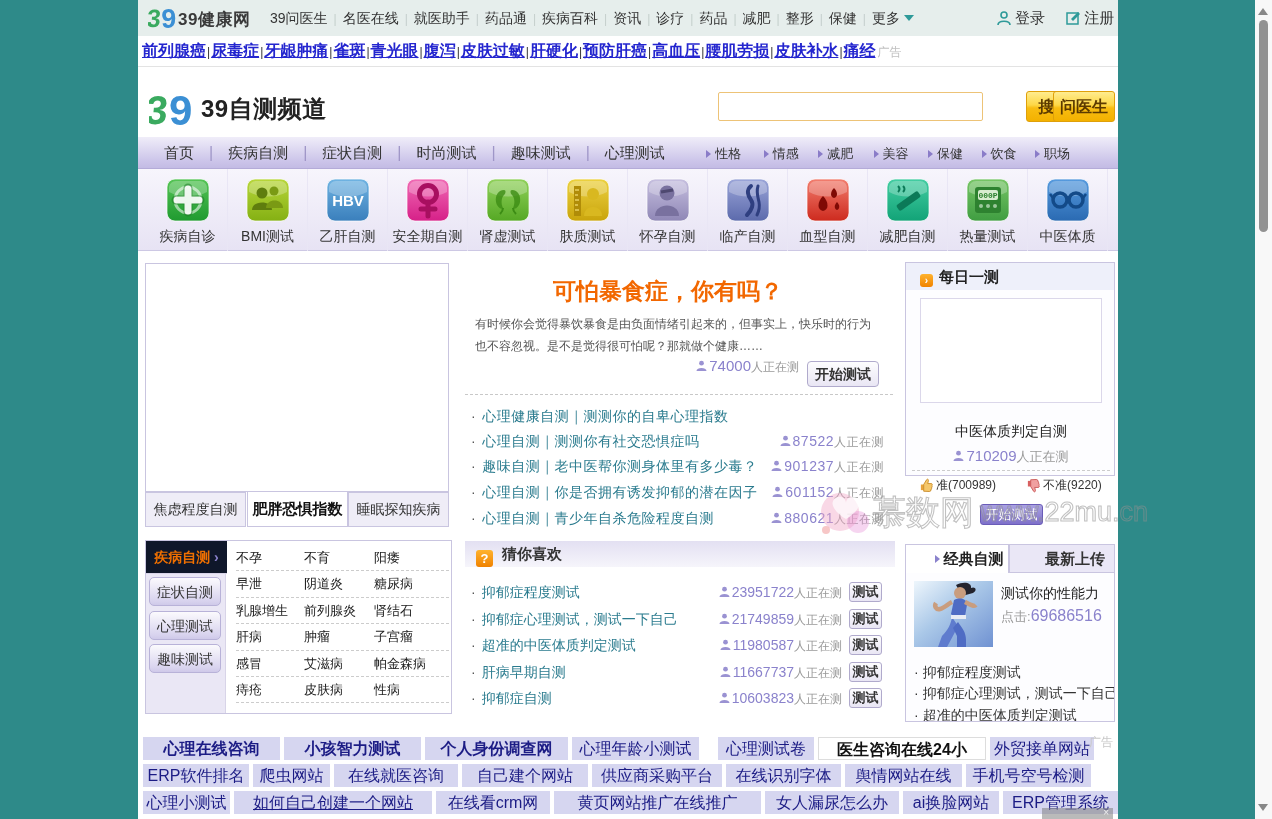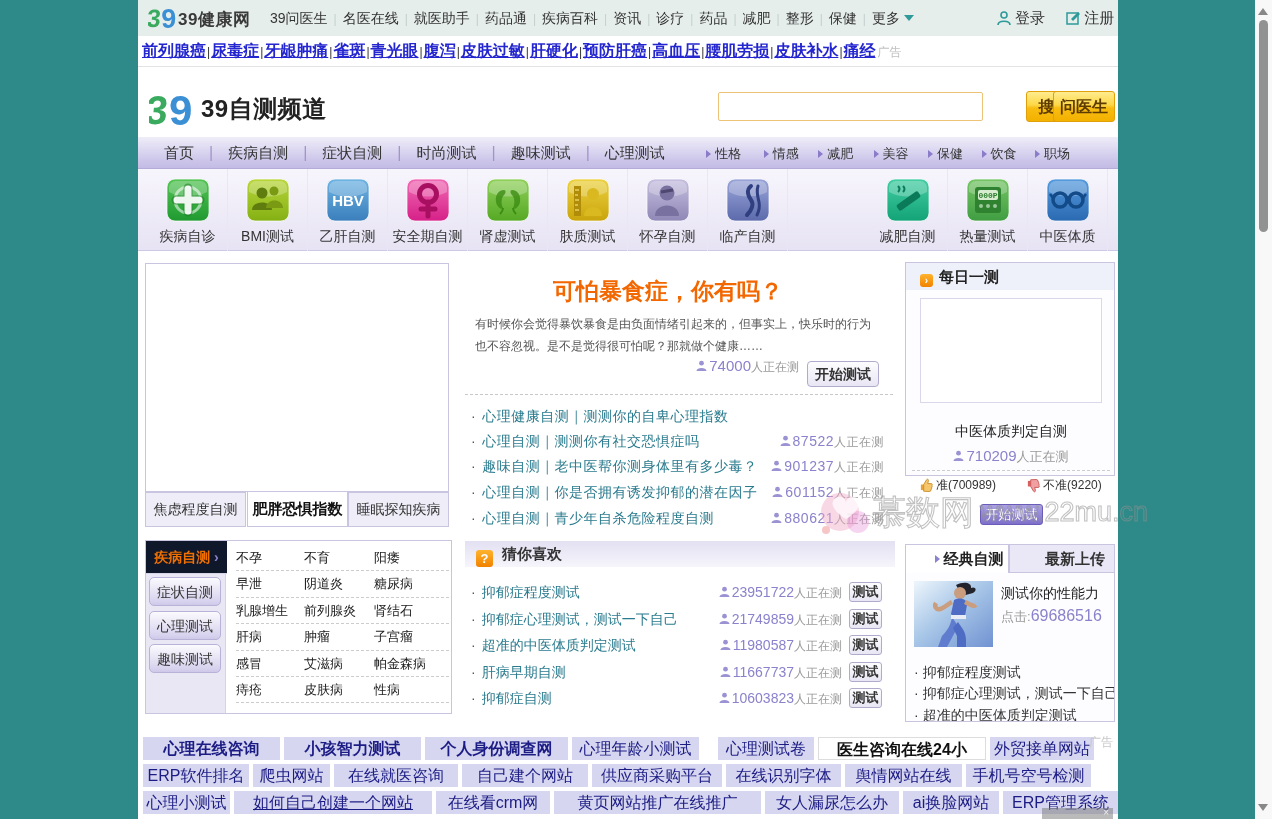--- a/index.html
+++ b/index.html
@@ -292,20 +292,35 @@
               <stop offset="0" stop-color="#9ba5d8"></stop>
               <stop offset="1" stop-color="#5c6aac"></stop>
             </linearGradient>
           </defs>
           <rect x="1" y="1" width="42" height="42" rx="8" fill="url(#g8)" stroke="rgba(255,255,255,0.7)" stroke-width="1"></rect>
           <path d="M3 10 C3 6 6 3 10 3 L34 3 C38 3 41 6 41 10 L41 14 C30 20 14 20 3 14 Z" fill="rgba(255,255,255,0.25)"></path>
           <path d="M25 8 C20 12 22 18 25 22 C28 26 26 32 21 37" fill="none" stroke="#2f3f80" stroke-width="4" stroke-linecap="round"></path>
           <path d="M32 8 C30 14 32 20 33 24 C34 29 33 33 31 37" fill="none" stroke="#2f3f80" stroke-width="3" stroke-linecap="round"></path>
         </svg>
 <span class="lb">临产自测</span></div>
+<div class="icell" style="left:650px;">
+<svg width="44" height="44" viewBox="0 0 44 44">
+          <defs>
+            <linearGradient id="g9" x1="0" y1="0" x2="0" y2="1">
+              <stop offset="0" stop-color="#f27d6e"></stop>
+              <stop offset="1" stop-color="#cd2a1e"></stop>
+            </linearGradient>
+          </defs>
+          <rect x="1" y="1" width="42" height="42" rx="8" fill="url(#g9)" stroke="rgba(255,255,255,0.7)" stroke-width="1"></rect>
+          <path d="M3 10 C3 6 6 3 10 3 L34 3 C38 3 41 6 41 10 L41 14 C30 20 14 20 3 14 Z" fill="rgba(255,255,255,0.25)"></path>
+          <path d="M17 18 C23 24 23 32 17 33 C11 32 11 24 17 18 Z" fill="#7f0a05"></path>
+          <path d="M28 10 C32 14 32 19 28 20 C24 19 24 14 28 10 Z" fill="#7f0a05"></path>
+          <path d="M31 24 C34 27 34 31 31 32 C28 31 28 27 31 24 Z" fill="#7f0a05"></path>
+        </svg>
+<span class="lb">血型自测</span></div>
 <div class="icell" style="left:730px;">
 <svg width="44" height="44" viewBox="0 0 44 44">
           <defs>
             <linearGradient id="g10" x1="0" y1="0" x2="0" y2="1">
               <stop offset="0" stop-color="#43cda2"></stop>
               <stop offset="1" stop-color="#12a377"></stop>
             </linearGradient>
           </defs>
           <rect x="1" y="1" width="42" height="42" rx="8" fill="url(#g10)" stroke="rgba(255,255,255,0.7)" stroke-width="1"></rect>
           <path d="M3 10 C3 6 6 3 10 3 L34 3 C38 3 41 6 41 10 L41 14 C30 20 14 20 3 14 Z" fill="rgba(255,255,255,0.25)"></path>

